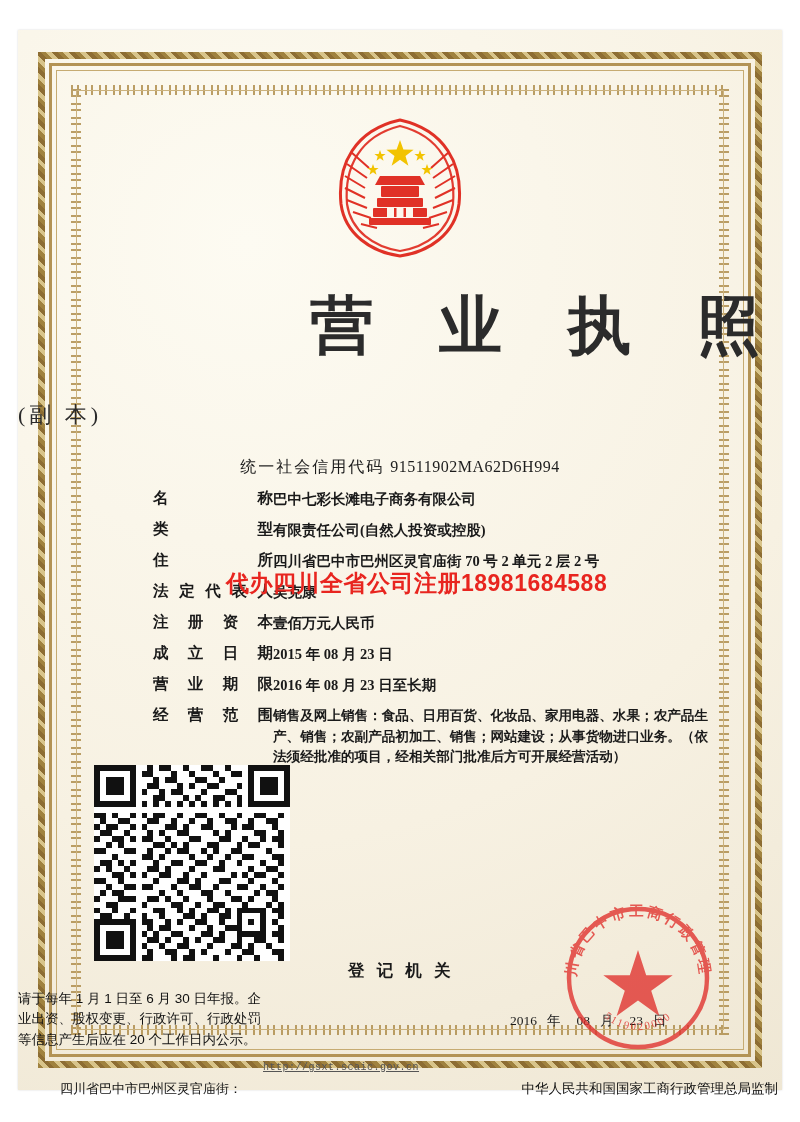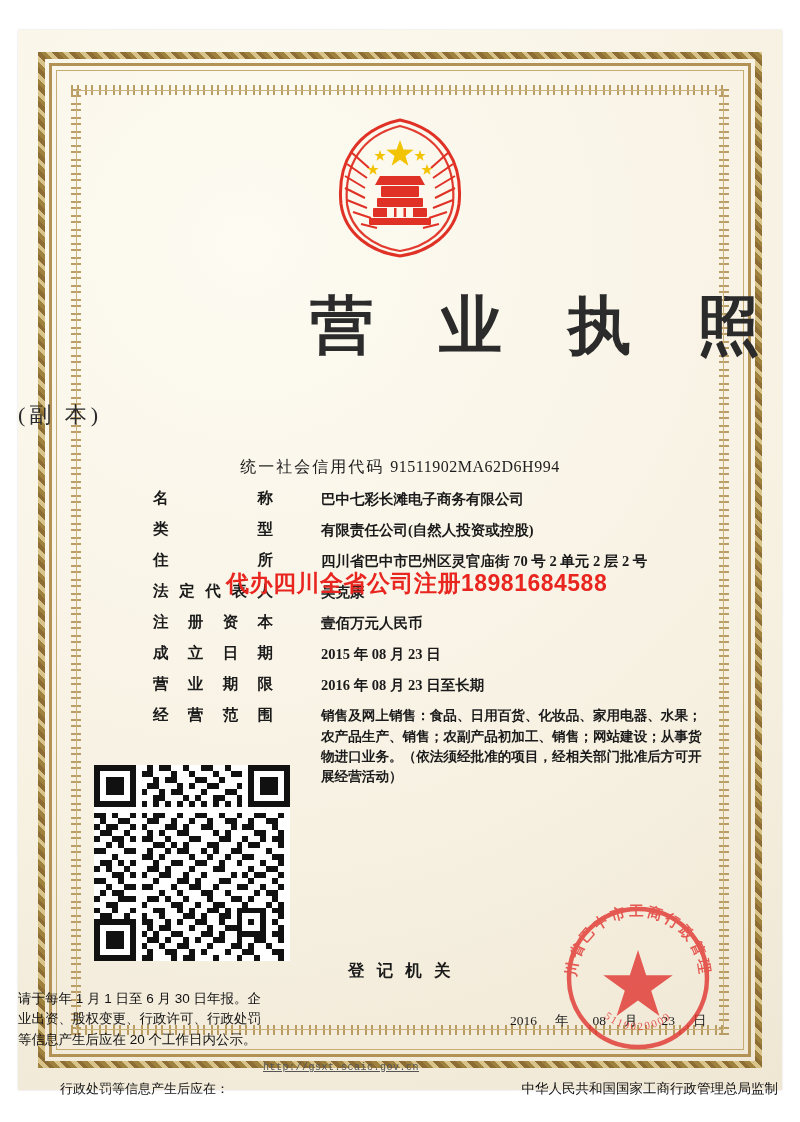--- a/index.html
+++ b/index.html
@@ -132,21 +132,21 @@
     letter-spacing: 0;
   }
   .field-label span { display: inline-block; }
   .field-value {
     flex: 1;
     font-size: 14.5px;
     color: #1a1a1a;
     line-height: 1.45;
     padding-top: 1px;
   }
-  .field-value.bold { font-weight: bold; margin-left: 48px; }
+  .field-value.bold { font-weight: bold; }
   .field-value.scope { font-size: 13.6px; line-height: 1.5; }
 
   
   .qr {
     position: absolute;
     left: 76px;
     top: 735px;
     width: 196px;
     height: 196px;
     background: #fff;
@@ -164,21 +164,21 @@
   }
   .reg-date {
     position: absolute;
     top: 982px;
     left: 492px;
     width: 210px;
     font-size: 13.5px;
     color: #1a1a1a;
     display: flex;
     align-items: baseline;
-    gap: 14px;
+    gap: 6px;
   }
   .reg-date .num { font-size: 13.5px; }
   .reg-date .lbl { font-size: 13.5px; padding: 0 10px 0 4px;}
 
   
   .seal {
     position: absolute;
     left: 540px;
     top: 868px;
     width: 160px;
@@ -682,16 +682,16 @@
         <textPath href="#sealArcBottom" startOffset="50%" text-anchor="middle">5119020000</textPath>
       </text>
     </svg>
   </div>
 
   <div class="footer-url">http://gsxt.scaic.gov.cn</div>
 
 </div>
 
 <div class="bottom-left-note">请于每年 1 月 1 日至 6 月 30 日年报。企业出资、股权变更、行政许可、行政处罚等信息产生后应在 20 个工作日内公示。</div>
-<div class="bottom-left-site">行政处罚等信息产生后应在：</div>
+<div class="bottom-left-site">四川省巴中市巴州区灵官庙街：</div>
 <div class="bottom-right-note">中华人民共和国国家工商行政管理总局监制</div>
 
 <div class="watermark-ad">代办四川全省公司注册18981684588</div>
 
 </body></html>

